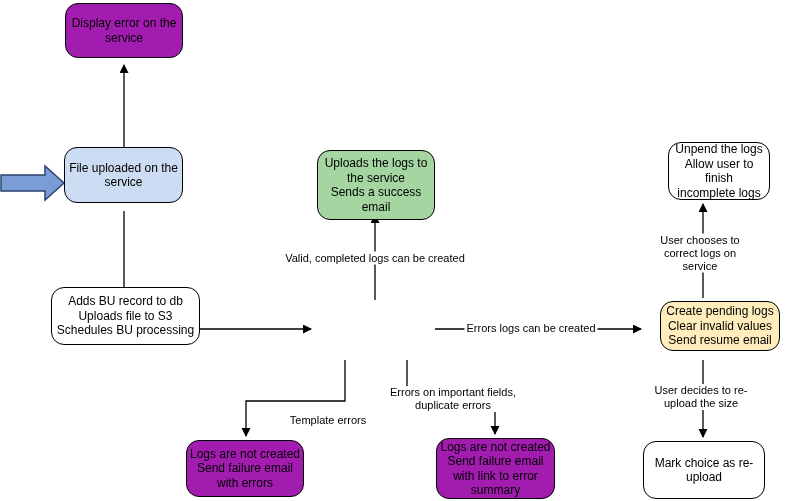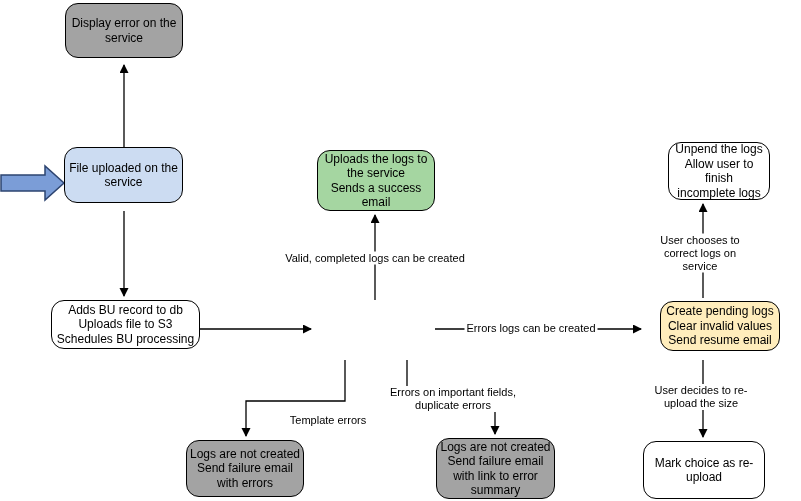--- a/index.html
+++ b/index.html
@@ -25,21 +25,21 @@
     display: flex;
     align-items: center;
     justify-content: center;
     text-align: center;
     font-size: 12px;
     line-height: 14.5px;
     white-space: pre-line;
     padding: 2px;
   }
   .node.fill-white  { background: #ffffff; }
-  .node.fill-pink   { background: #a3a3a3; }
+  .node.fill-pink   { background: #a21caf; }
   .node.fill-blue   { background: #ccdcf2; }
   .node.fill-green  { background: #a5d6a1; }
   .node.fill-yellow { background: #ffedbc; }
   .edge-label {
     position: absolute;
     transform: translate(-50%, -50%);
     background: #ffffff;
     font-size: 11px;
     line-height: 13px;
     white-space: pre-line;
@@ -79,26 +79,26 @@
 
     <polygon points="1,175 45,175 45,166 64,183 45,200 45,191 1,191" fill="#7b9dd7" stroke="#2d4470" stroke-width="1.5"></polygon>
   </svg>
 
   <div class="node fill-pink" style="left:65px;  top:3px;   width:118px; height:55px;">Display error on the
 service</div>
 
   <div class="node fill-blue" style="left:64px;  top:147px; width:119px; height:56px;">File uploaded on the
 service</div>
 
-  <div class="node fill-white" style="left:51px;  top:300px; width:149px; height:49px;">Adds BU record to db
+  <div class="node fill-white" style="left:51px;  top:287px; width:149px; height:58px;">Adds BU record to db
 Uploads file to S3
 Schedules BU processing</div>
 
 
-  <div class="node fill-green" style="left:317px; top:150px; width:118px; height:61px;">Uploads the logs to
+  <div class="node fill-green" style="left:317px; top:150px; width:118px; height:70px;">Uploads the logs to
 the service
 Sends a success
 email</div>
 
   <div class="node fill-yellow" style="left:660px; top:301px; width:120px; height:50px;">Create pending logs
 Clear invalid values
 Send resume email</div>
 
   <div class="node fill-white" style="left:668px; top:142px; width:102px; height:58px;">Unpend the logs
 Allow user to finish

